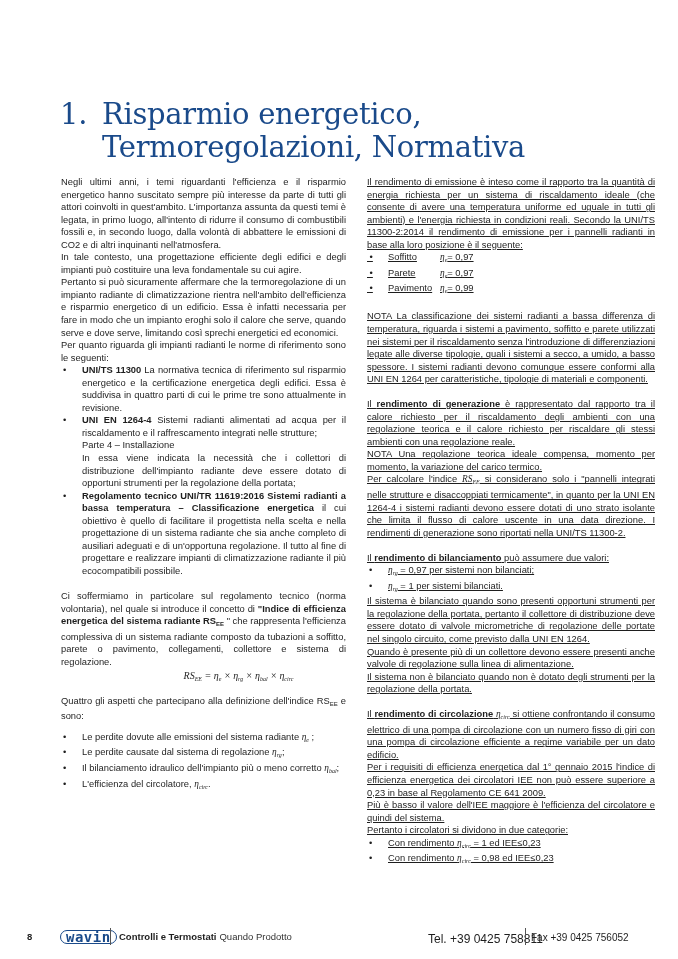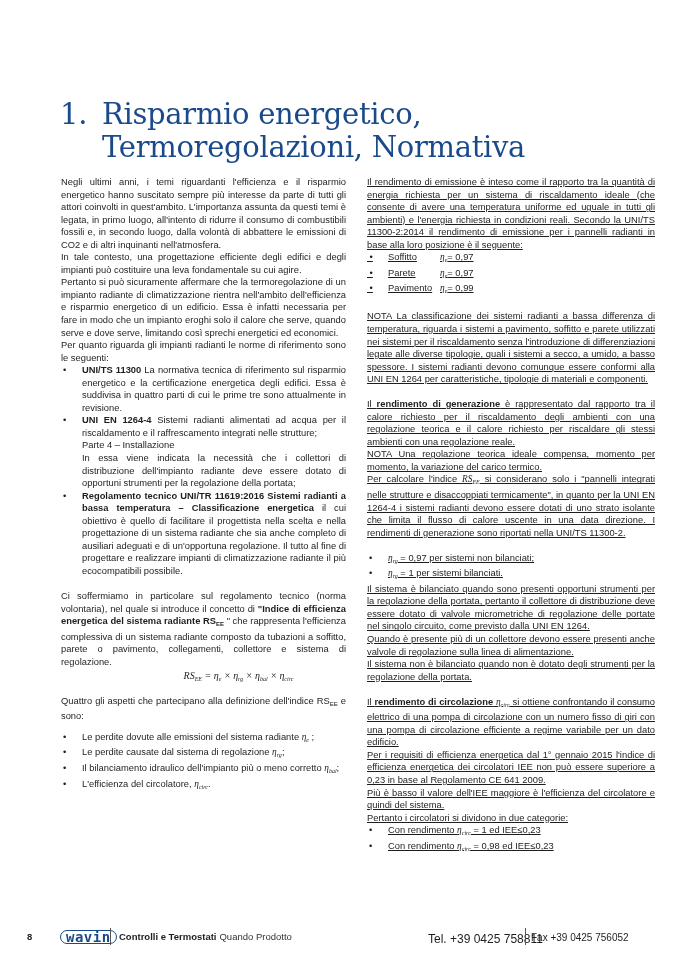--- a/index.html
+++ b/index.html
@@ -92,20 +92,21 @@
         <span><span class="eta">η</span><span class="sub">e</span><span>= 0,99</span></span>
       </div>
   </div>
   <div class="gap"></div>
   <p>NOTA La classificazione dei sistemi radianti a bassa differenza di temperatura, riguarda i sistemi a pavimento, soffitto e parete utilizzati nei sistemi per il riscaldamento senza l'introduzione di differenziazioni legate alle diverse tipologie, quali i sistemi a secco, a umido, a basso spessore. I sistemi radianti devono comunque essere conformi alla UNI EN 1264 per caratteristiche, tipologie di materiali e componenti.</p>
   <div class="gap"></div>
   <p><span>Il </span><span class="b">rendimento di generazione</span><span> è rappresentato dal rapporto tra il calore richiesto per il riscaldamento degli ambienti con una regolazione teorica e il calore richiesto per riscaldare gli stessi ambienti con una regolazione reale.</span></p>
   <p>NOTA Una regolazione teorica ideale compensa, momento per momento, la variazione del carico termico.</p>
   <p><span>Per calcolare l'indice </span><span class="eta">RS</span><span class="sub">EE</span><span> si considerano solo i "pannelli integrati nelle strutture e disaccoppiati termicamente", in quanto per la UNI EN 1264-4 i sistemi radianti devono essere dotati di uno strato isolante che limita il flusso di calore uscente in una data direzione. I rendimenti di generazione sono riportati nella UNI/TS 11300-2.</span></p>
   <div class="gap"></div>
+  <p><span>Il </span><span class="b">rendimento di bilanciamento</span><span> può assumere due valori:</span></p>
   <ul style="text-align:left">
     <li><span class="eta">η</span><span class="sub">rg</span><span> = 0,97 per sistemi non bilanciati;</span></li>
     <li><span class="eta">η</span><span class="sub">rg</span><span> = 1 per sistemi bilanciati.</span></li>
   </ul>
   <p>Il sistema è bilanciato quando sono presenti opportuni strumenti per la regolazione della portata, pertanto il collettore di distribuzione deve essere dotato di valvole micrometriche di regolazione delle portate nel singolo circuito, come previsto dalla UNI EN 1264.</p>
   <p>Quando è presente più di un collettore devono essere presenti anche valvole di regolazione sulla linea di alimentazione.</p>
   <p>Il sistema non è bilanciato quando non è dotato degli strumenti per la regolazione della portata.</p>
   <div class="gap"></div>
   <p><span>Il </span><span class="b">rendimento di circolazione</span> <span class="eta">η</span><span class="sub">circ</span><span> si ottiene confrontando il consumo elettrico di una pompa di circolazione con un numero fisso di giri con una pompa di circolazione efficiente a regime variabile per un dato edificio.</span></p>
   <p>Per i requisiti di efficienza energetica dal 1° gennaio 2015 l'indice di efficienza energetica dei circolatori IEE non può essere superiore a 0,23 in base al Regolamento CE 641 2009.</p>

